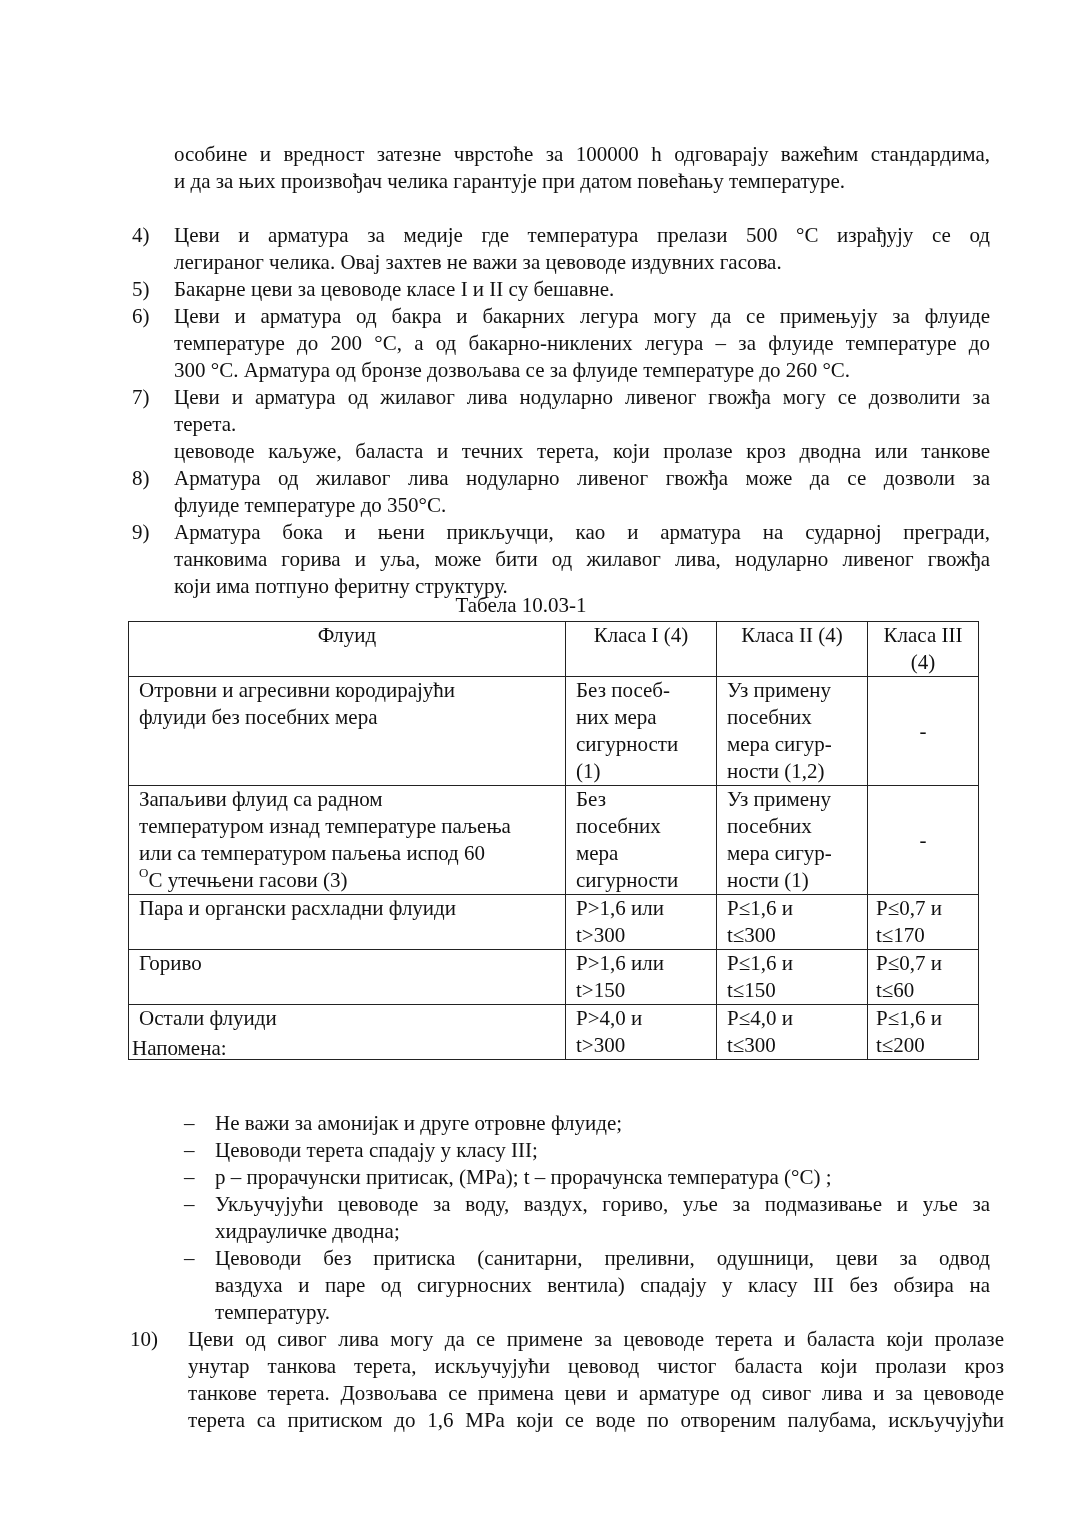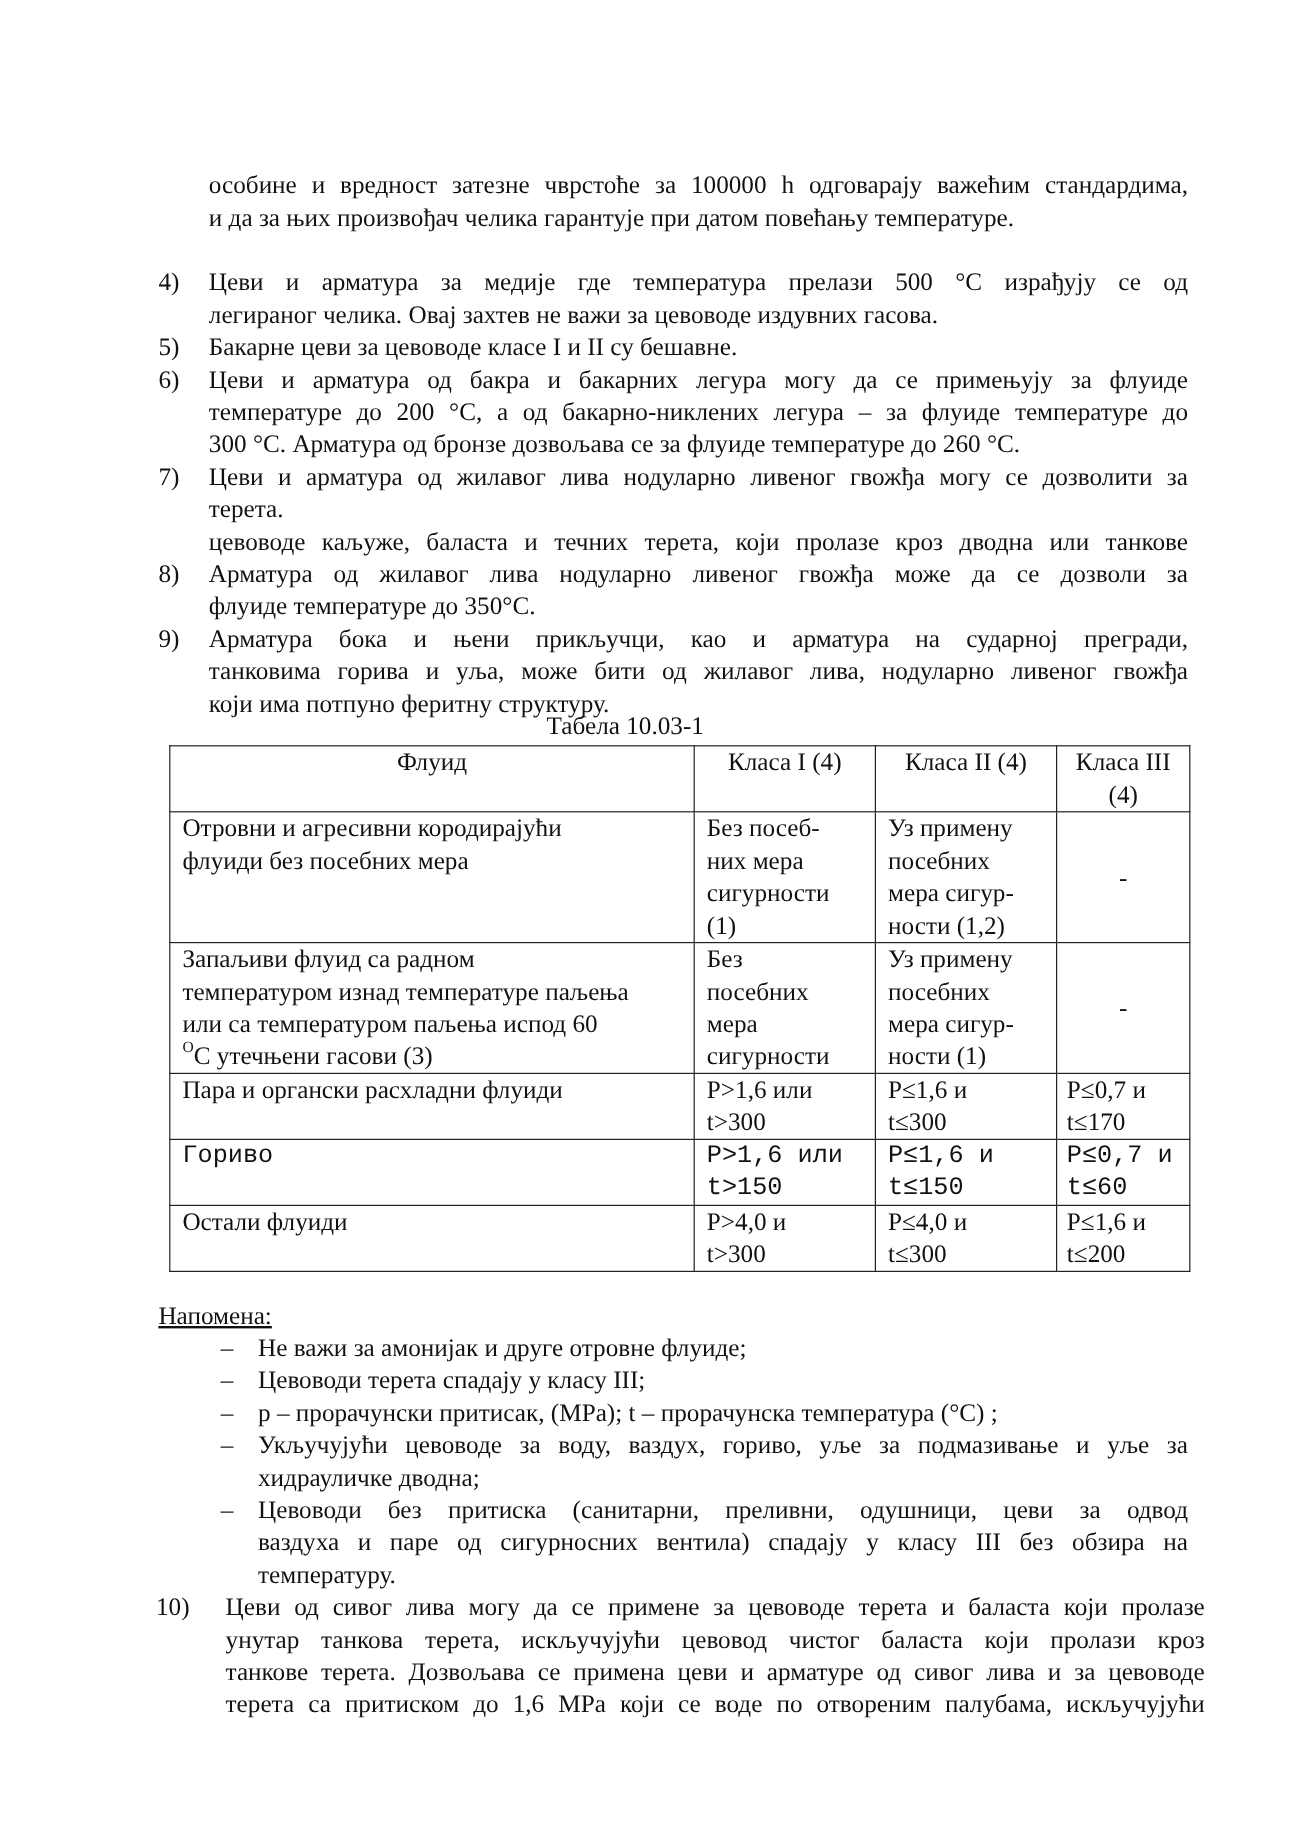--- a/index.html
+++ b/index.html
@@ -15,35 +15,35 @@
   .item { position: absolute; left: 132px; width: 858px; }
   .item .num { position: absolute; left: 0; top: 0; }
   .item .body { position: absolute; left: 42px; width: 816px; }
   .item .body .line { display: block; height: 27px; white-space: nowrap; }
   .item.n10 .body { left: 56px; }
 
   .caption { position: absolute; top: 592px; left: 0; width: 1090px; text-align: center; padding-left: 0; }
   .caption span { position: relative; left: -24px; }
 
   table.t {
-    position: absolute; left: 141px; top: 621px; width: 850px;
+    position: absolute; left: 128px; top: 621px; width: 850px;
     border-collapse: collapse; table-layout: fixed;
     font-size: 21px; line-height: 27px;
   }
   table.t td, table.t th {
     border: 1.5px solid #222; vertical-align: top; padding: 0 0 0 10px;
     font-weight: normal; text-align: left;
   }
   table.t th { text-align: center; padding: 0; }
   table.t td.c3 { text-align: left; padding-left: 8px; }
   table.t td.dash { text-align: center; vertical-align: middle; padding: 0; }
   table.t .cl { display: block; white-space: nowrap; }
   sup { font-size: 13px; line-height: 0; position: relative; top: -2px; vertical-align: super; }
 
-  .note-title { position: absolute; left: 132px; top: 1083px; text-decoration: underline; }
+  .note-title { position: absolute; left: 132px; top: 1035px; }
   .bul { position: absolute; left: 184px; width: 806px; }
   .bul .dash { position: absolute; left: 0; top: 0; }
   .bul .body { position: absolute; left: 31px; width: 775px; }
   .bul .body .line { display: block; height: 27px; white-space: nowrap; }
 </style>
 </head>
 <body>
 
 <div class="page">
 
@@ -183,21 +183,21 @@
       <td>
             <span class="cl">P≤1,6 и</span>
             <span class="cl">t≤300</span>
           </td>
       <td class="c3">
             <span class="cl">P≤0,7 и</span>
             <span class="cl">t≤170</span>
           </td>
     </tr>
 
-    <tr style="height:54px;font-family:Liberation Mono, monospace;">
+    <tr style="height:54px;">
       <td>
             <span class="cl">Гориво</span>
           </td>
       <td>
             <span class="cl">P&gt;1,6 или</span>
             <span class="cl">t&gt;150</span>
           </td>
       <td>
             <span class="cl">P≤1,6 и</span>
             <span class="cl">t≤150</span>

